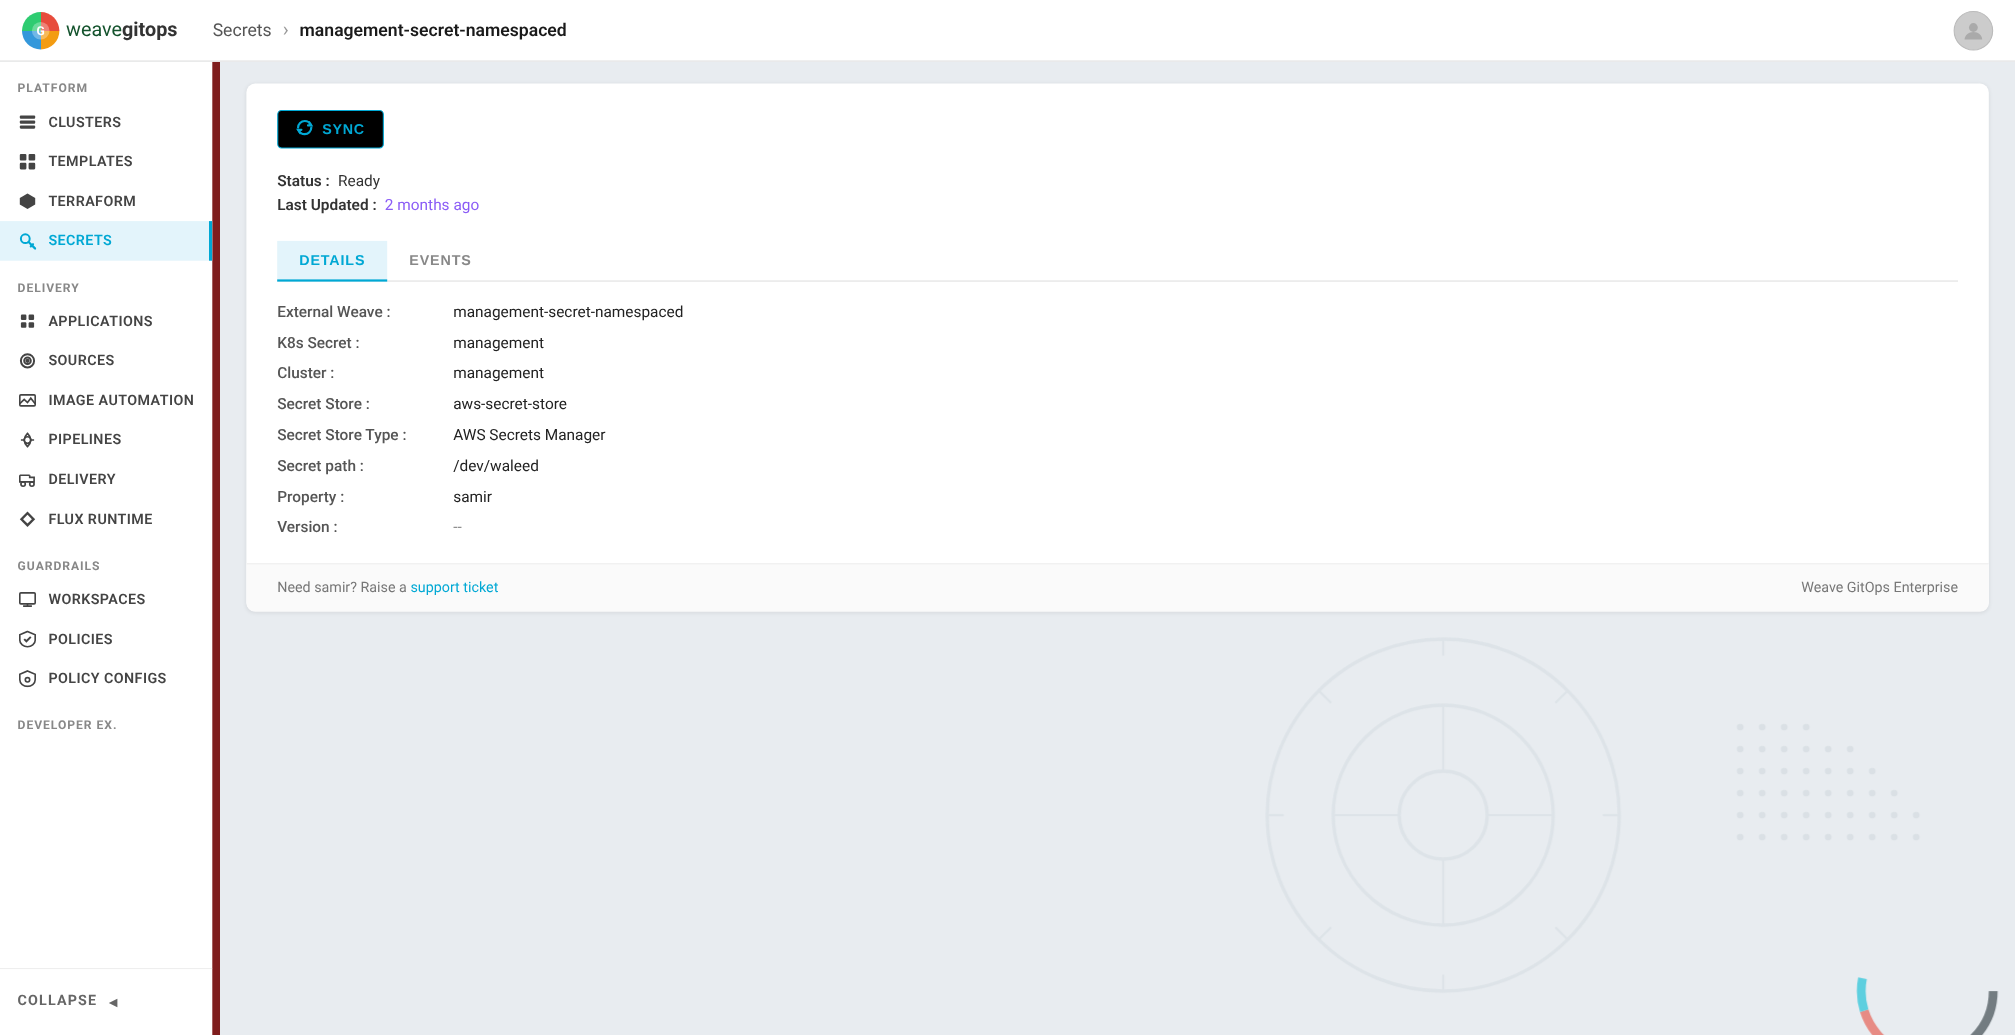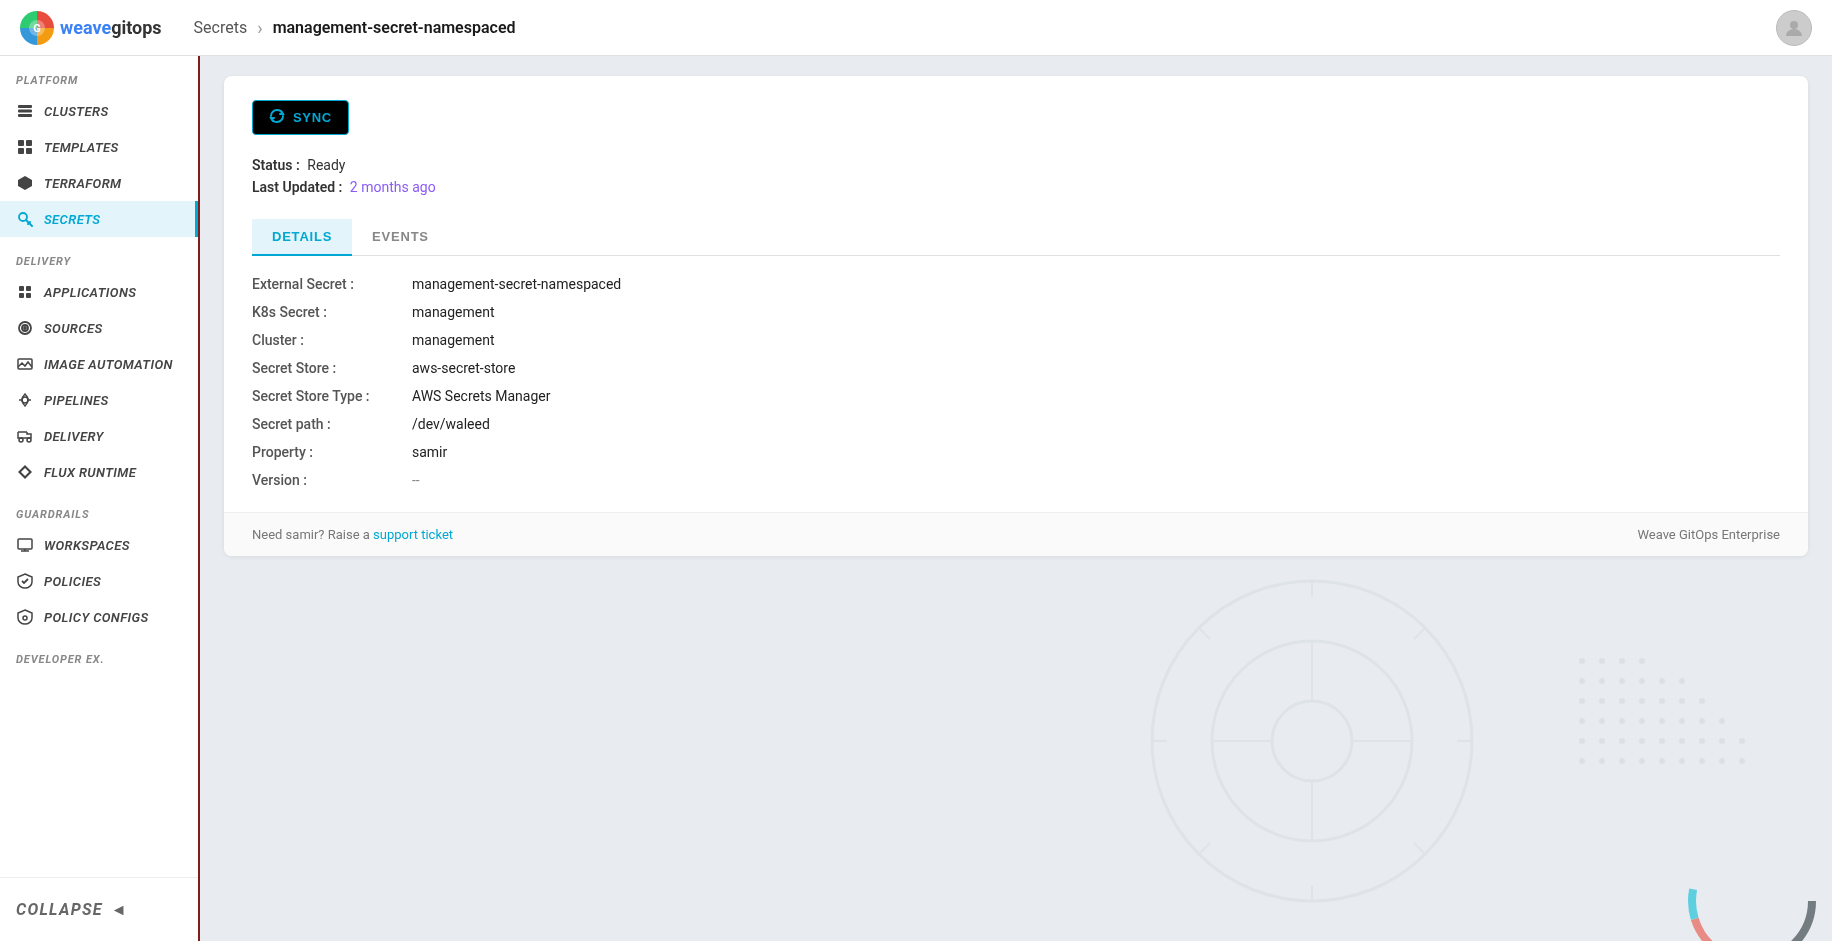--- a/index.html
+++ b/index.html
@@ -35,21 +35,21 @@
       height: 34px;
       border-radius: 50%;
       background: conic-gradient(#e74c3c 0deg 90deg, #f39c12 90deg 180deg, #3498db 180deg 270deg, #2ecc71 270deg 360deg);
       display: flex;
       align-items: center;
       justify-content: center;
       flex-shrink: 0;
     }
     .logo-circle svg { width: 20px; height: 20px; }
     .logo-text { font-size: 18px; color: #333; }
-    .logo-text span { font-weight: 700; color: #3b82f6; }
+    .logo-text span { font-weight: 400; color: #14532d; }
     .breadcrumb {
       display: flex;
       align-items: center;
       gap: 10px;
       font-size: 16px;
     }
     .breadcrumb-parent {
       color: #555;
       font-weight: 400;
     }
@@ -83,22 +83,21 @@
     }
 
     
     .sidebar {
       width: 200px;
       background: #fff;
       display: flex;
       flex-direction: column;
       overflow-y: auto;
       flex-shrink: 0;
-      border-right: 2px solid #7f1d1d;
-      font-style: italic;
+      border-right: 7px solid #7f1d1d;
     }
     .sidebar-section-label {
       font-size: 11px;
       font-weight: 700;
       color: #888;
       letter-spacing: 0.08em;
       padding: 18px 16px 6px 16px;
       text-transform: uppercase;
     }
     .sidebar-item {
@@ -130,21 +129,21 @@
     .sidebar-bottom {
       margin-top: auto;
       border-top: 1px solid #eee;
       padding: 12px 0;
     }
     .collapse-item {
       display: flex;
       gap: 8px;
       padding: 10px 16px;
       cursor: pointer;
-      font-size: 16px;
+      font-size: 13px;
       font-weight: 700;
       color: #666;
       letter-spacing: 0.08em;
       text-transform: uppercase;
     }
 
     
     .content-area {
       flex: 1;
       padding: 20px 24px;
@@ -498,21 +497,21 @@
         
         <div class="tabs-row">
           <button class="tab-btn active">DETAILS</button>
           <button class="tab-btn">EVENTS</button>
         </div>
 
         
         <div class="details-table">
 
           <div class="detail-row">
-            <span class="detail-label">External Secret :</span>
+            <span class="detail-label">External Weave :</span>
             <span class="detail-value">management-secret-namespaced</span>
           </div>
 
           <div class="detail-row">
             <span class="detail-label">K8s Secret :</span>
             <span class="detail-value">management</span>
           </div>
 
           <div class="detail-row">
             <span class="detail-label">Cluster :</span>

